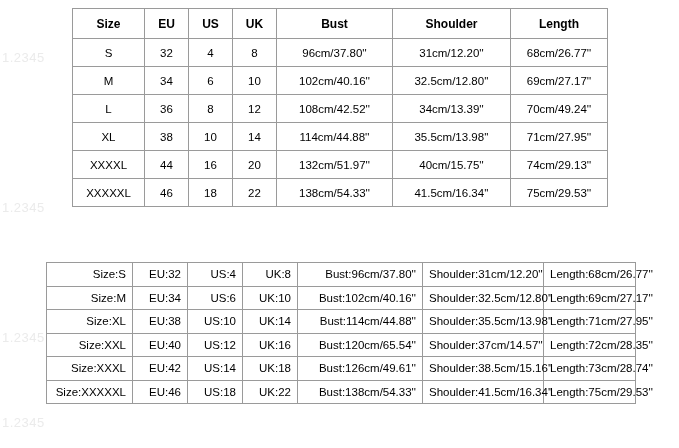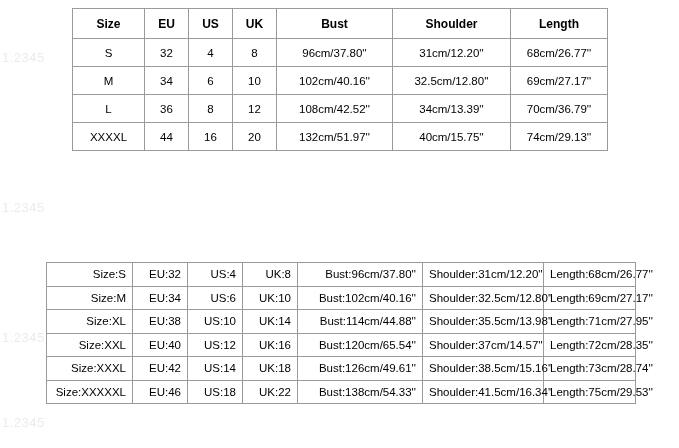--- a/index.html
+++ b/index.html
@@ -149,30 +149,48 @@
         <td>32.5cm/12.80''</td>
         <td>69cm/27.17''</td>
       </tr>
       <tr>
         <td>L</td>
         <td>36</td>
         <td>8</td>
         <td>12</td>
         <td>108cm/42.52''</td>
         <td>34cm/13.39''</td>
-        <td>70cm/36.79''</td>
+        <td>70cm/49.24''</td>
+      </tr>
+      <tr>
+        <td>XL</td>
+        <td>38</td>
+        <td>10</td>
+        <td>14</td>
+        <td>114cm/44.88''</td>
+        <td>35.5cm/13.98''</td>
+        <td>71cm/27.95''</td>
       </tr>
       <tr>
         <td>XXXXL</td>
         <td>44</td>
         <td>16</td>
         <td>20</td>
         <td>132cm/51.97''</td>
         <td>40cm/15.75''</td>
         <td>74cm/29.13''</td>
+      </tr>
+      <tr>
+        <td>XXXXXL</td>
+        <td>46</td>
+        <td>18</td>
+        <td>22</td>
+        <td>138cm/54.33''</td>
+        <td>41.5cm/16.34''</td>
+        <td>75cm/29.53''</td>
       </tr>
     </tbody>
   </table>
 
   <table class="bottom-table">
     <colgroup>
       <col class="b-size">
         <col class="b-eu">
         <col class="b-us">
         <col class="b-uk">

